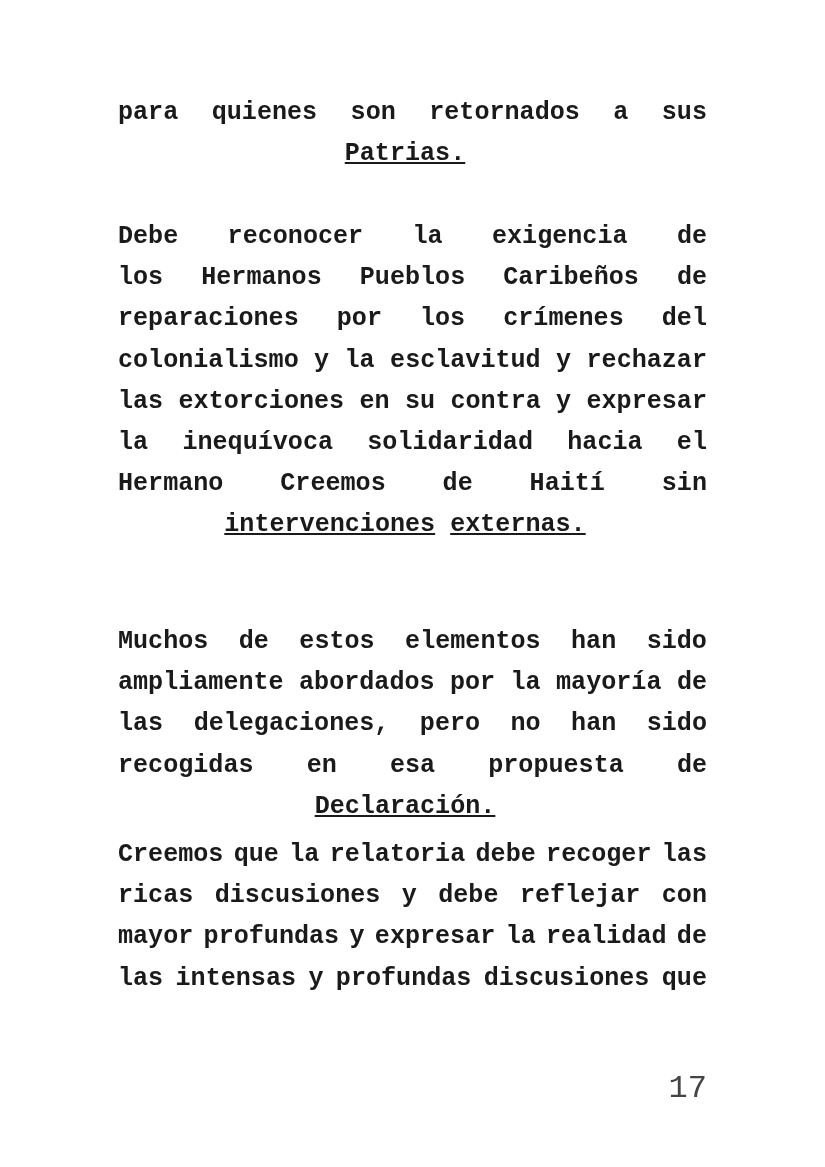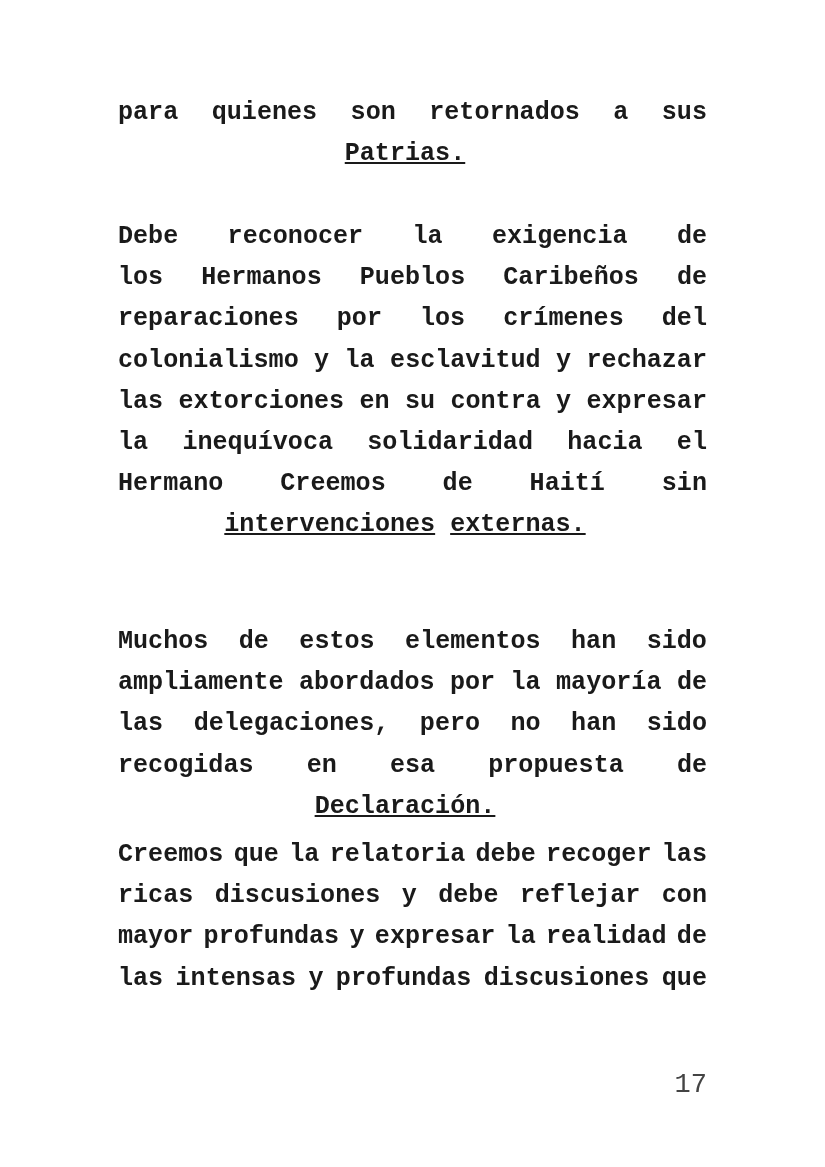--- a/index.html
+++ b/index.html
@@ -40,21 +40,21 @@
       justify-content: center;
       text-decoration: underline;
     }
     .line.last .w { margin-right: 15px; }
     .page-number {
       position: absolute;
       right: 118px;
       top: 1070px;
       font-family: "Liberation Mono", "DejaVu Sans Mono", monospace;
       font-weight: normal;
-      font-size: 27px;
+      font-size: 32px;
       color: #444444;
     }
   </style>
 </head>
 <body>
 
 <div class="page">
   <div id="paragraphs">
       <div class="text-block" style="top: 92px;">
         <div class="line">

